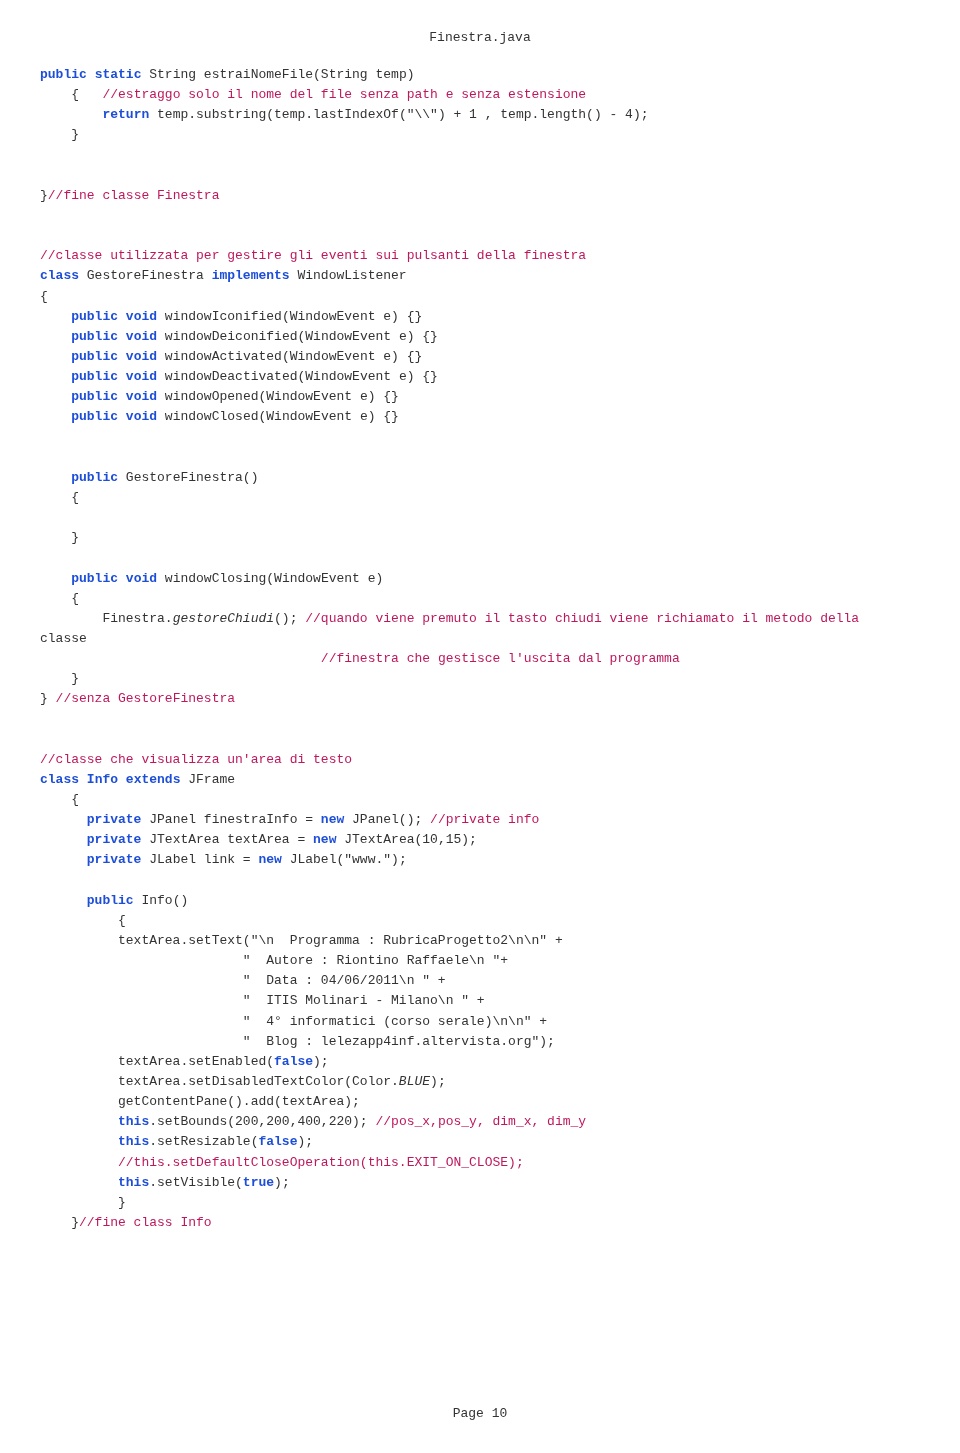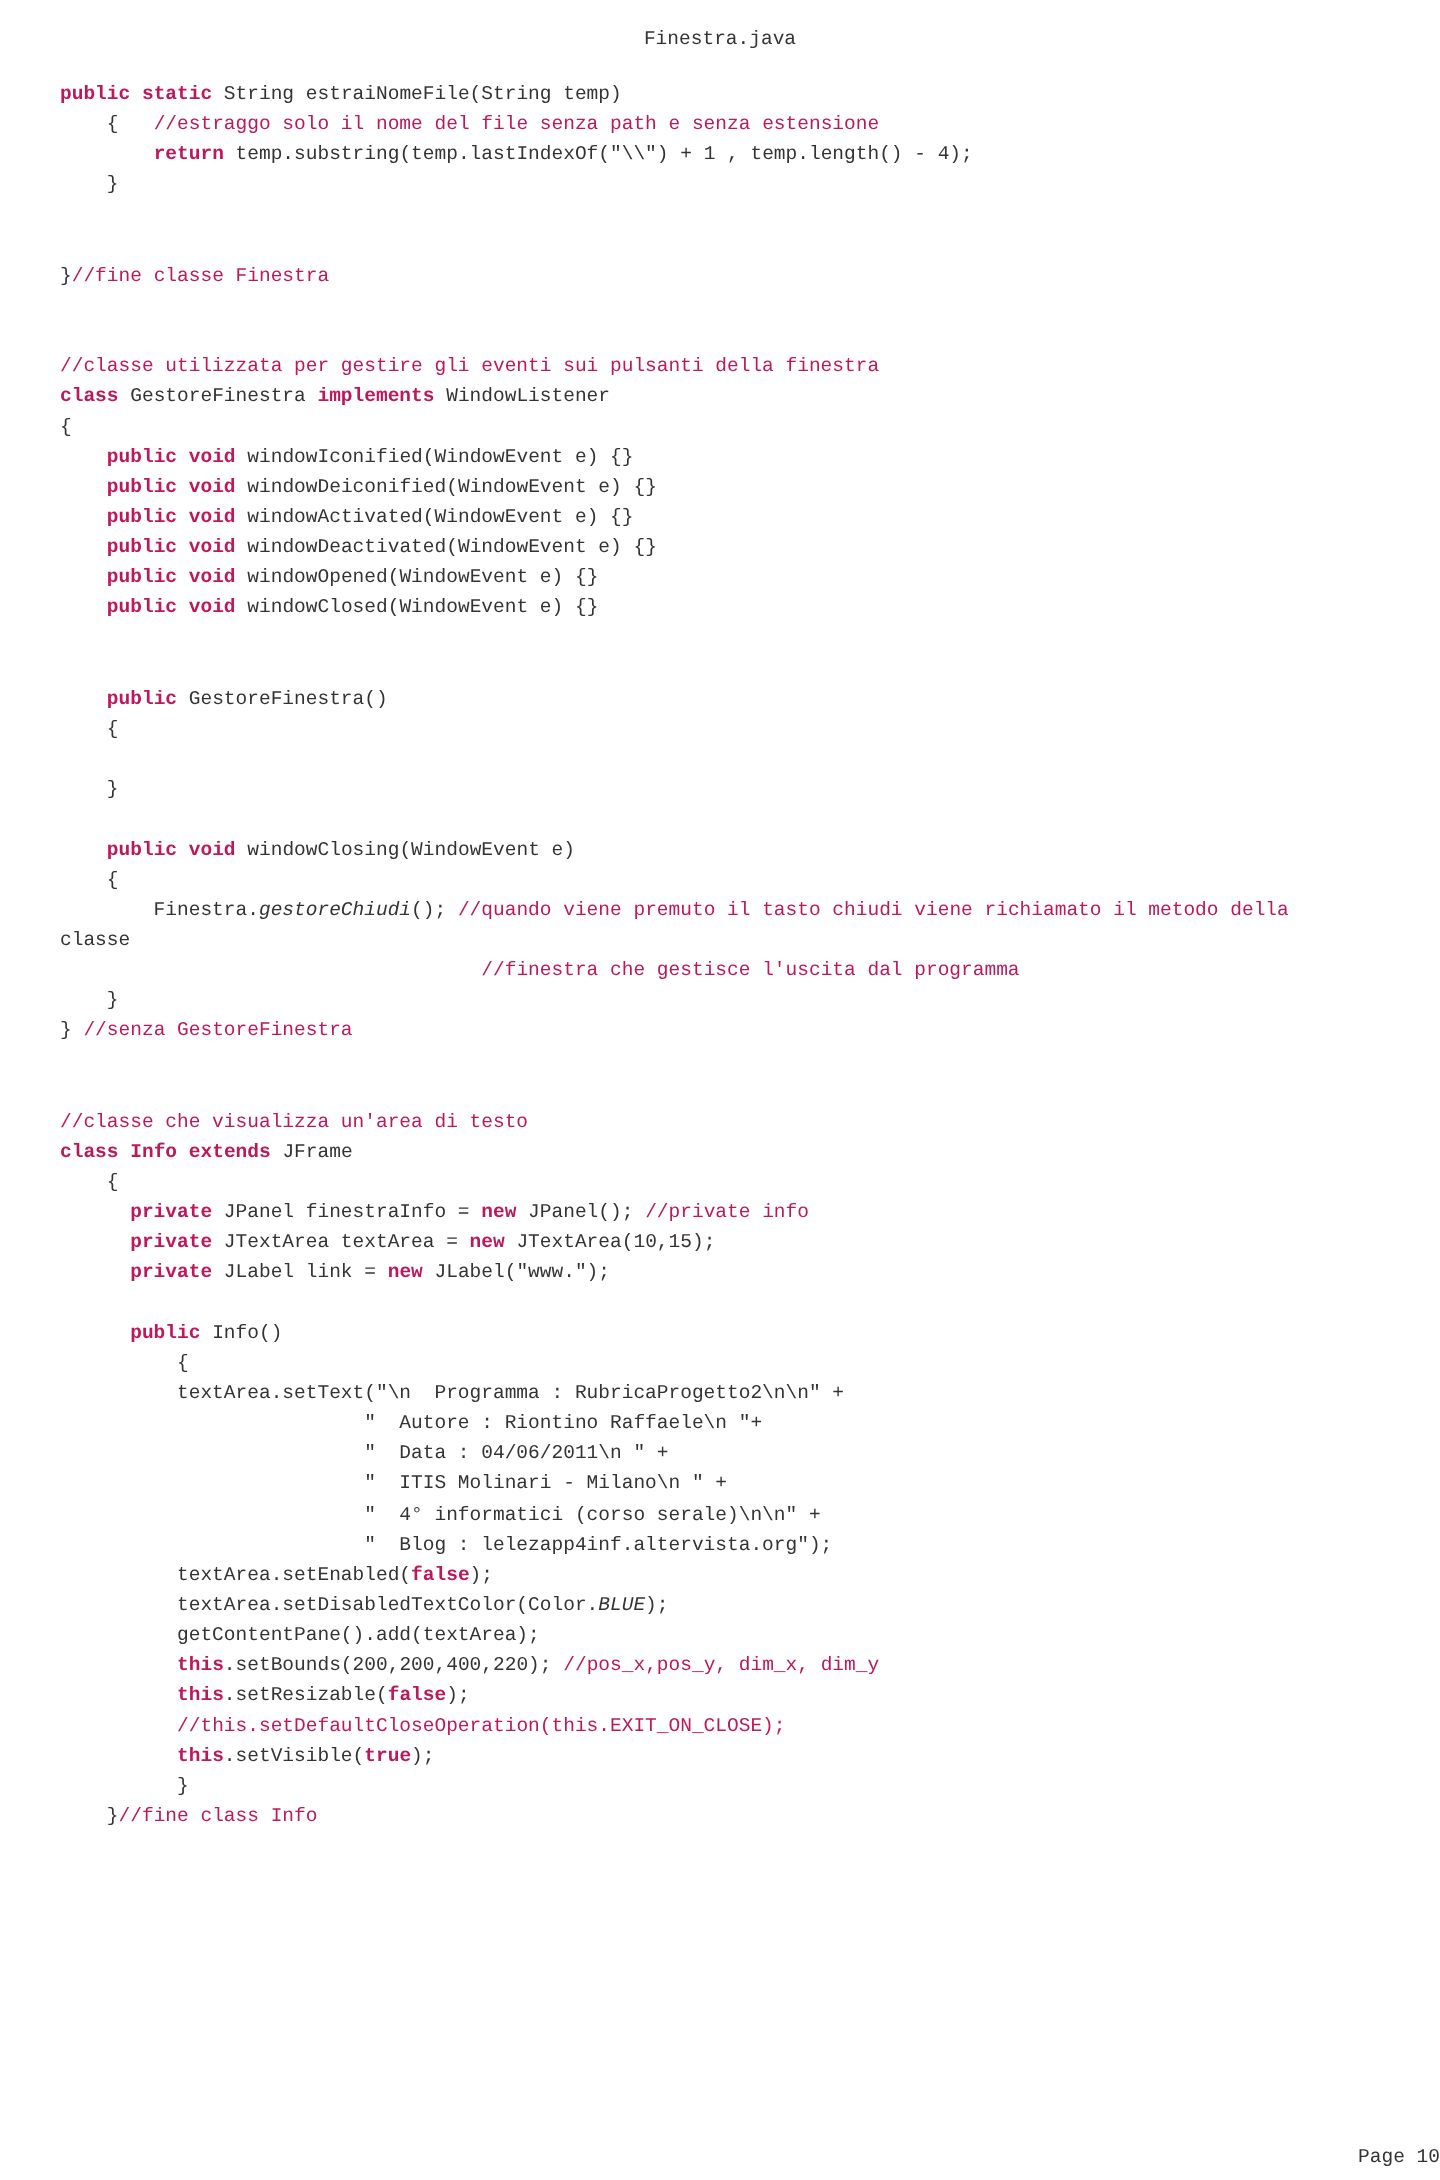--- a/index.html
+++ b/index.html
@@ -17,39 +17,40 @@
       min-height: 1453px;
       position: relative;
     }
 
     .page-header {
       text-align: center;
       padding: 18px 0 10px 0;
       font-family: 'Courier New', Courier, monospace;
       font-size: 13px;
       color: #333;
+      margin-top: 12px;
     }
 
     .code-area {
       padding: 10px 40px 60px 40px;
       line-height: 1.55;
       white-space: pre;
       font-family: 'Courier New', Courier, monospace;
       font-size: 13px;
       color: #333;
     }
 
-    .kw { font-weight: bold; color: #be185d; }
+    .kw { font-weight: bold; color: #1d4ed8; }
     .cm { color: #be185d; font-style: normal; }
     .it { font-style: italic; text-align: center; }
     .page-footer {
       position: absolute;
-      bottom: 8px;
+      bottom: 32px;
       width: 100%;
-      text-align: right;
+      text-align: center;
       font-family: 'Courier New', Courier, monospace;
       font-size: 13px;
       color: #333;
     }
   </style>
 </head>
 <body>
 
 <div class="page-header">
   <span>Finestra.java</span>

